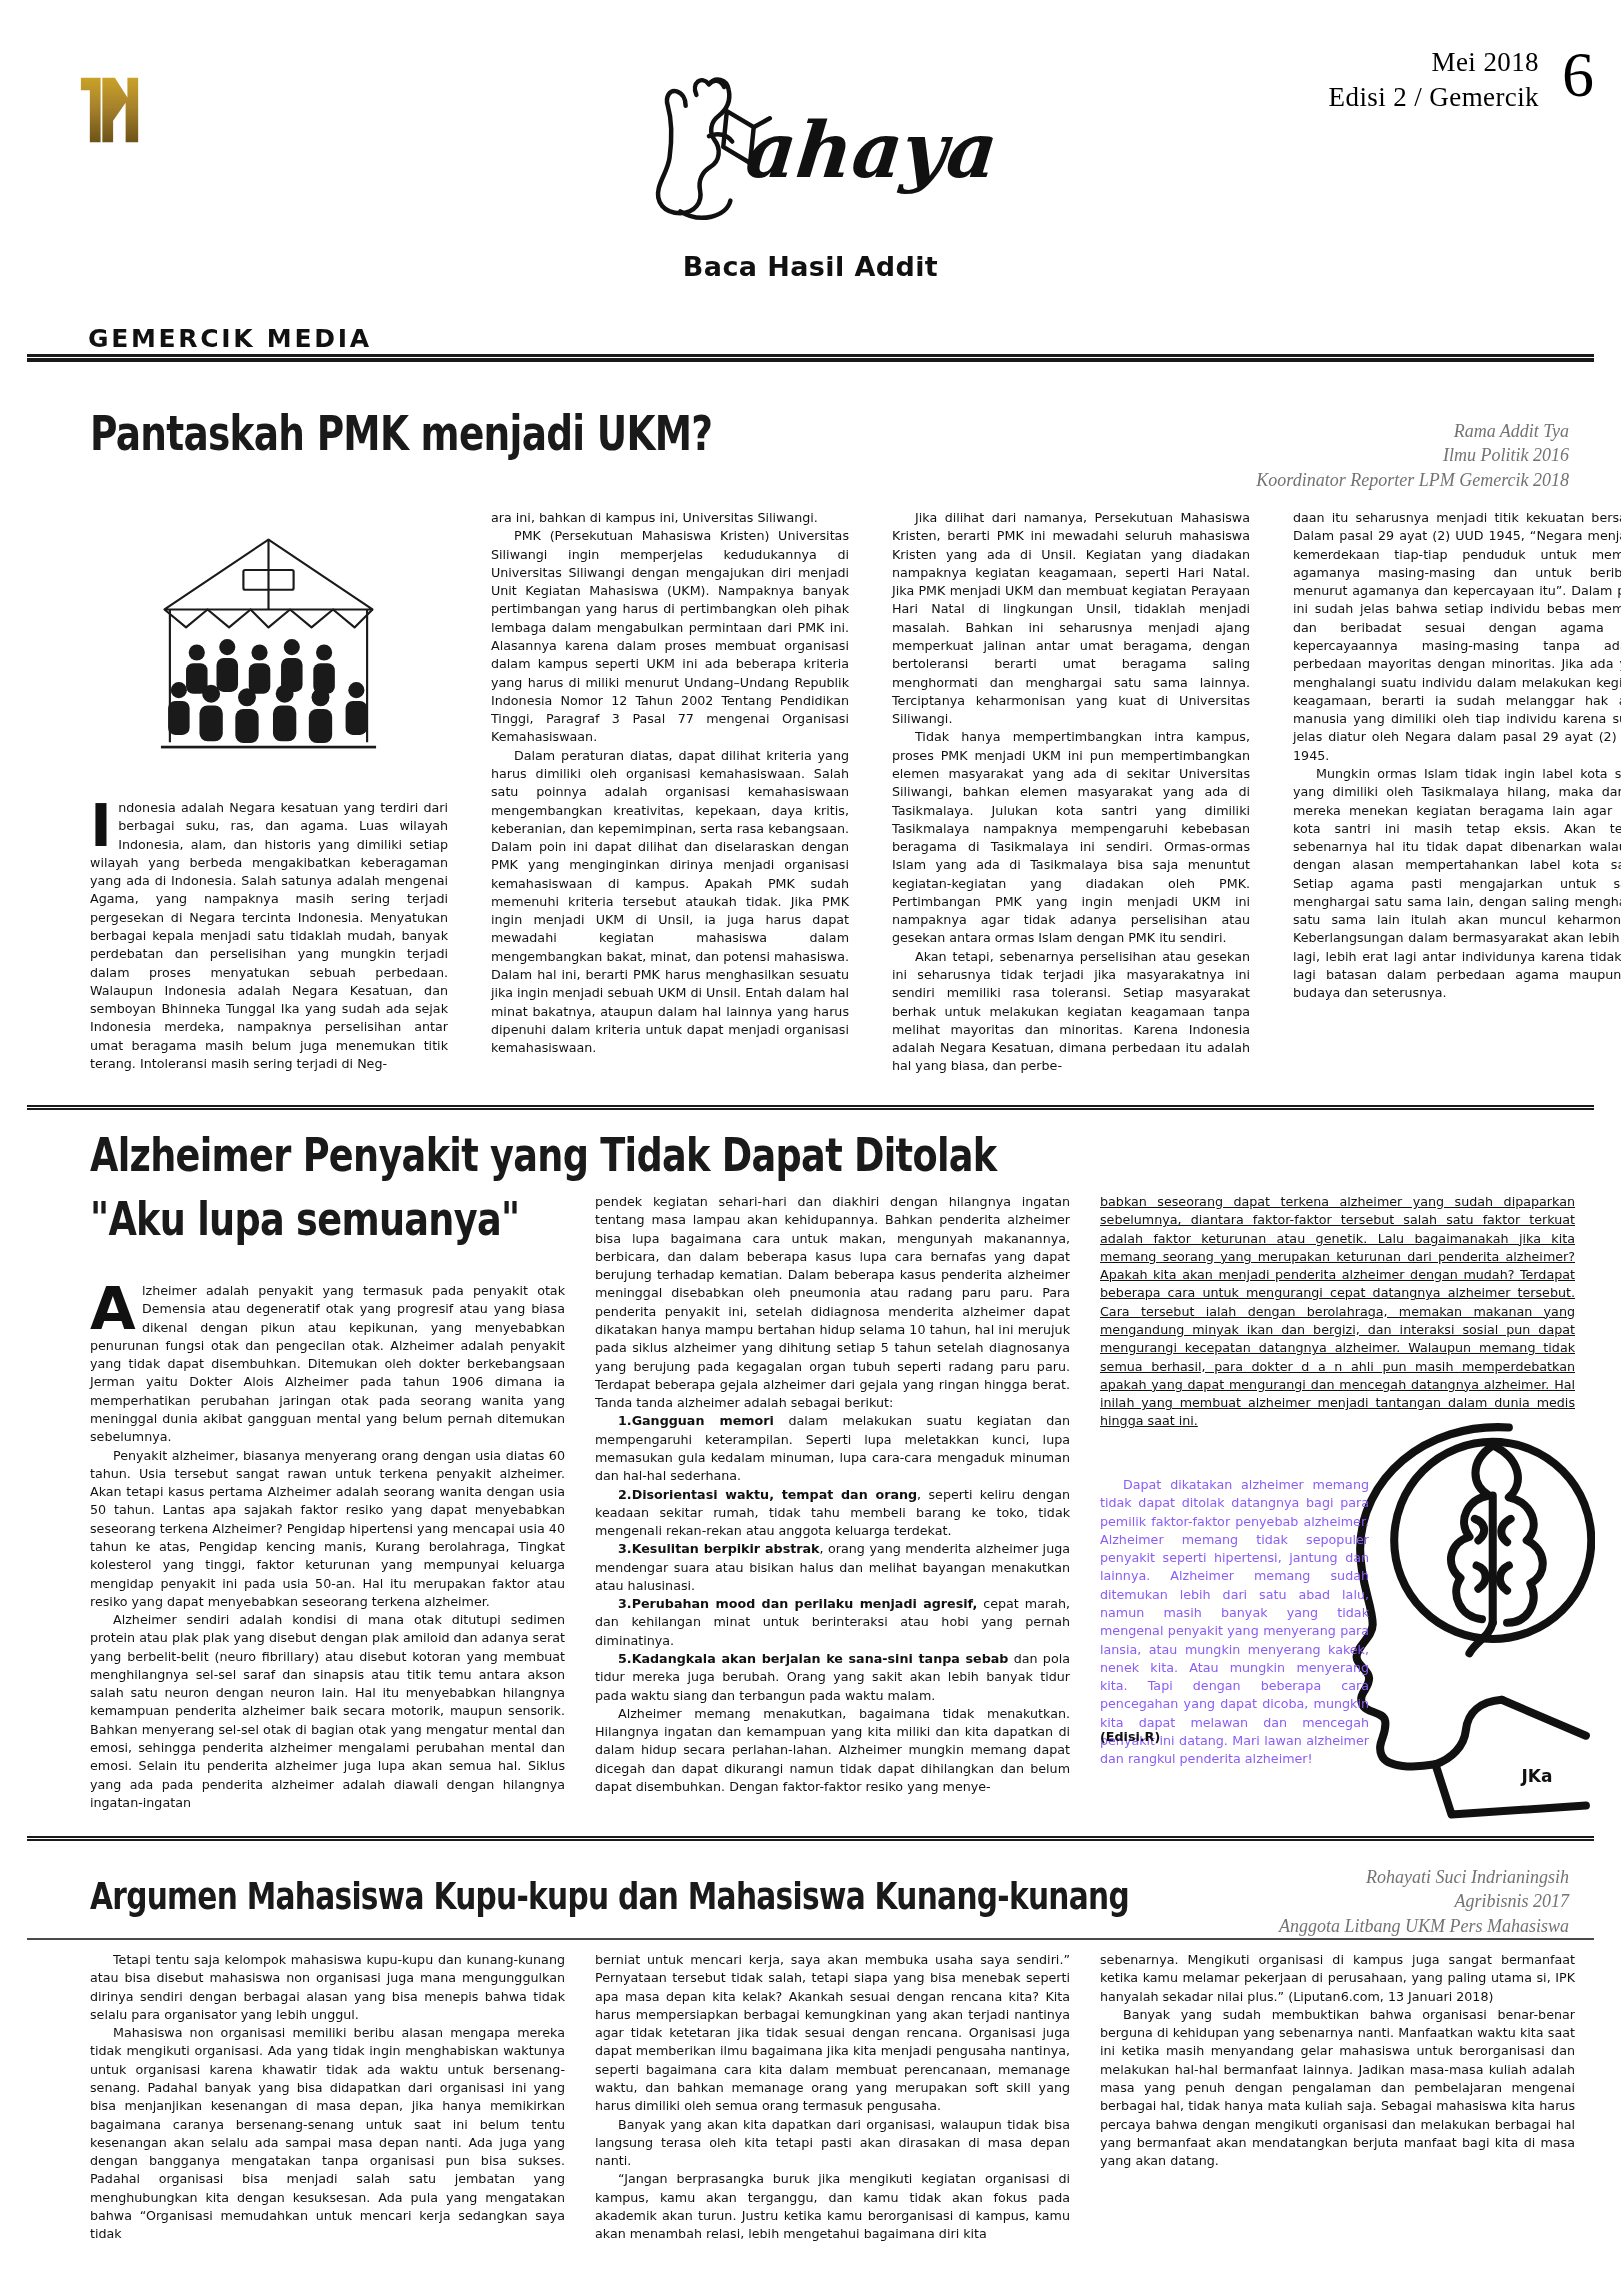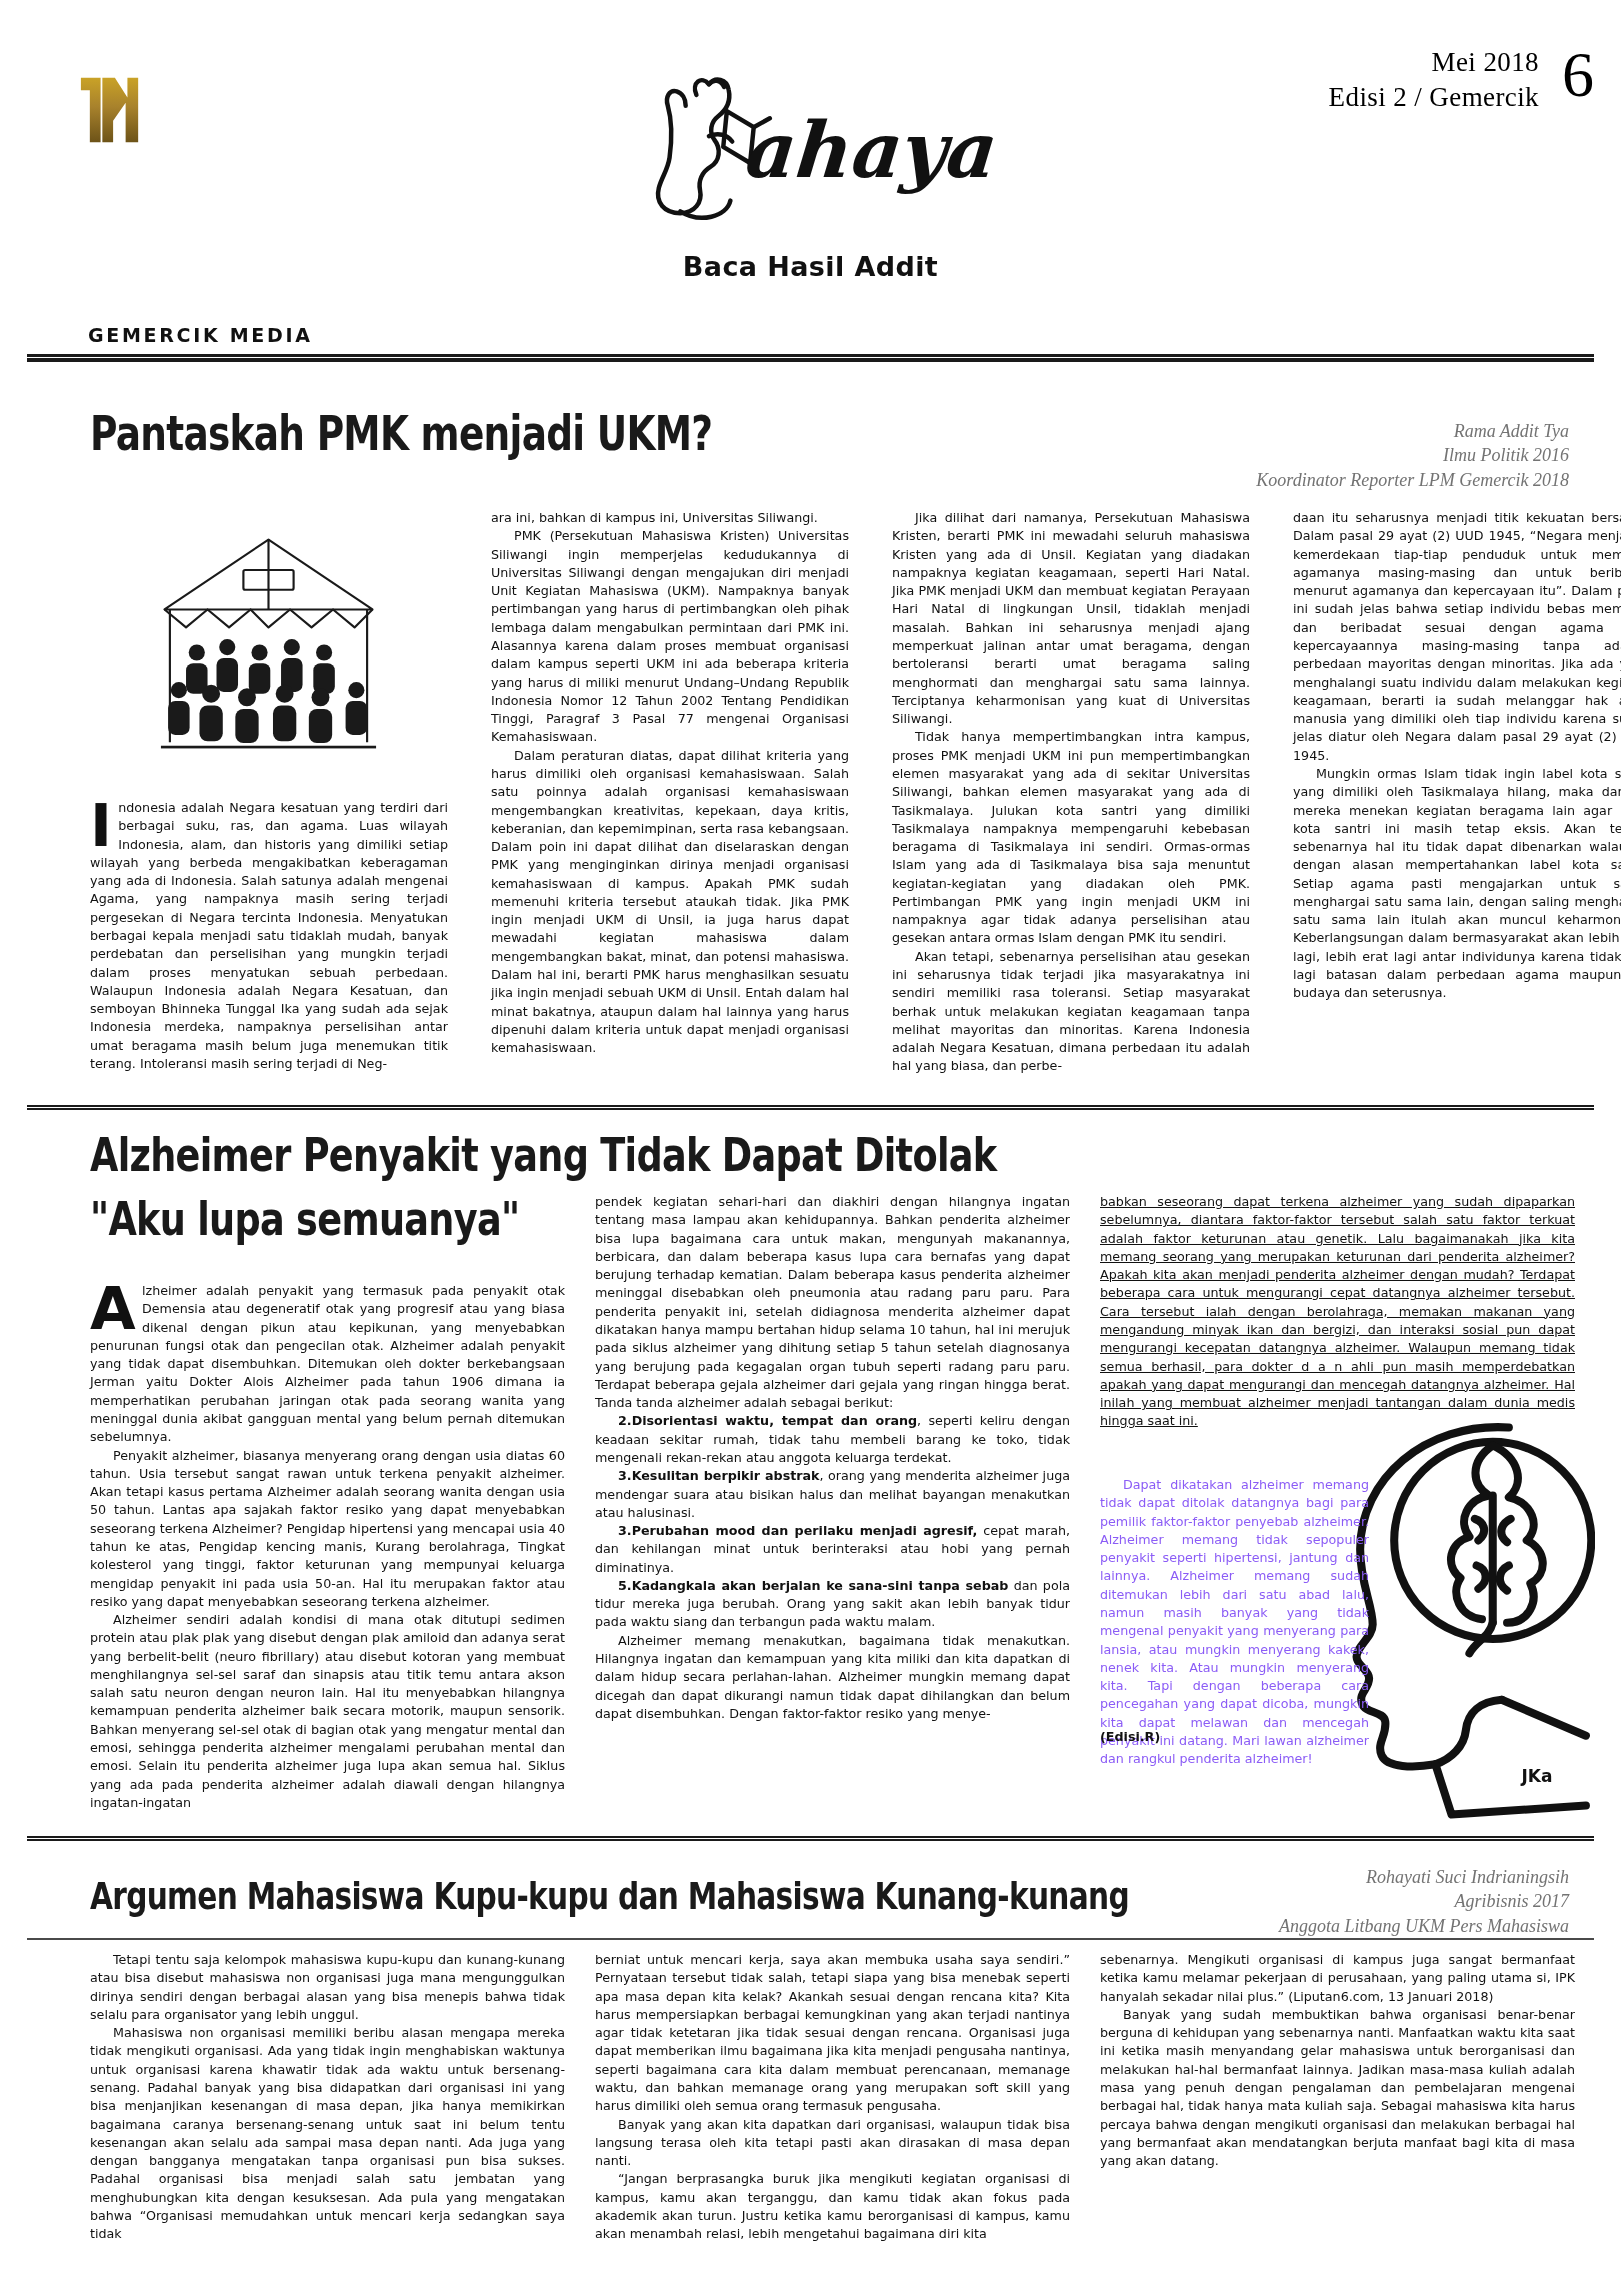--- a/index.html
+++ b/index.html
@@ -41,21 +41,21 @@
   .issue-num{
     position:absolute;right:27px;top:43px;
     font-family:"Liberation Serif", serif;
     font-size:64px;line-height:1;
   }
 
   
   .media-label{
     position:absolute;left:88px;top:324px;
     font-family:"DejaVu Sans", sans-serif;
-    font-size:19px;font-weight:700;letter-spacing:2.7px;color:#111;
+    font-size:25px;font-weight:700;letter-spacing:2.7px;color:#111;
   }
   .rule-thick{
     position:absolute;left:27px;right:27px;top:354px;height:8px;
     background:linear-gradient(to bottom,#1a1a1a 0 2.7px,#ffffff 2.7px 4.5px,#1a1a1a 4.5px 8px);
   }
 
   
   .hl{
     font-family:"DejaVu Sans", sans-serif;
     font-weight:700;
@@ -279,20 +279,21 @@
   <div class="hl a2-title2">"Aku lupa semuanya"</div>
 
   <div class="col a2c1">
     <p class="noind dropcap">Alzheimer adalah penyakit yang termasuk pada penyakit otak Demensia atau degeneratif otak yang progresif atau yang biasa dikenal dengan pikun atau kepikunan, yang menyebabkan penurunan fungsi otak dan pengecilan otak. Alzheimer adalah penyakit yang tidak dapat disembuhkan. Ditemukan oleh dokter berkebangsaan Jerman yaitu Dokter Alois Alzheimer pada tahun 1906 dimana ia memperhatikan perubahan jaringan otak pada seorang wanita yang meninggal dunia akibat gangguan mental yang belum pernah ditemukan sebelumnya.</p>
     <p>Penyakit alzheimer, biasanya menyerang orang dengan usia diatas 60 tahun.  Usia tersebut sangat rawan untuk terkena penyakit alzheimer. Akan tetapi kasus pertama Alzheimer adalah seorang wanita dengan usia 50 tahun. Lantas apa sajakah faktor resiko yang dapat menyebabkan seseorang terkena Alzheimer? Pengidap hipertensi yang mencapai usia 40 tahun ke atas, Pengidap kencing manis, Kurang berolahraga, Tingkat kolesterol yang tinggi, faktor keturunan yang mempunyai keluarga mengidap penyakit ini pada usia 50-an. Hal itu merupakan faktor atau resiko yang dapat menyebabkan seseorang terkena alzheimer.</p>
     <p>Alzheimer sendiri adalah kondisi di mana otak ditutupi sedimen protein atau plak plak yang disebut dengan plak amiloid dan adanya serat yang berbelit-belit (neuro fibrillary)  atau disebut kotoran yang membuat menghilangnya sel-sel saraf dan sinapsis atau titik temu antara akson salah satu neuron dengan neuron lain. Hal itu menyebabkan hilangnya kemampuan penderita alzheimer baik secara motorik, maupun sensorik. Bahkan menyerang sel-sel otak di bagian otak yang mengatur mental dan emosi, sehingga penderita alzheimer mengalami perubahan mental dan emosi. Selain itu penderita alzheimer juga lupa akan semua hal. Siklus yang ada pada penderita alzheimer adalah diawali dengan hilangnya ingatan-ingatan</p>
   </div>
 
   <div class="col a2c2">
     <p class="noind">pendek kegiatan sehari-hari dan diakhiri dengan hilangnya ingatan tentang masa lampau akan kehidupannya. Bahkan penderita alzheimer bisa lupa bagaimana cara untuk makan, mengunyah makanannya, berbicara, dan dalam beberapa kasus lupa cara bernafas yang dapat berujung terhadap kematian. Dalam beberapa kasus penderita alzheimer meninggal disebabkan oleh pneumonia atau radang paru paru. Para penderita penyakit ini, setelah didiagnosa menderita alzheimer dapat dikatakan  hanya mampu bertahan hidup selama 10 tahun, hal ini merujuk pada siklus alzheimer yang dihitung setiap 5 tahun setelah diagnosanya yang berujung pada kegagalan organ tubuh seperti radang paru paru.  Terdapat beberapa gejala alzheimer dari gejala yang ringan hingga berat. Tanda tanda alzheimer adalah sebagai berikut:</p>
+    <p><b>1.Gangguan memori</b><span> dalam melakukan suatu kegiatan dan mempengaruhi keterampilan.  Seperti lupa meletakkan kunci, lupa memasukan gula kedalam minuman, lupa cara-cara mengaduk minuman dan hal-hal sederhana.</span></p>
     <p><b>2.Disorientasi waktu, tempat dan orang</b><span>, seperti keliru dengan keadaan sekitar rumah, tidak tahu membeli barang ke toko, tidak mengenali rekan-rekan atau anggota keluarga terdekat.</span></p>
     <p><b>3.Kesulitan berpikir abstrak</b><span>, orang yang menderita alzheimer juga mendengar suara atau bisikan halus dan melihat bayangan menakutkan atau halusinasi.</span></p>
     <p><b>3.Perubahan mood dan perilaku menjadi agresif,</b><span> cepat marah, dan kehilangan minat untuk berinteraksi atau hobi yang pernah diminatinya.</span></p>
     <p><b>5.Kadangkala akan berjalan ke sana-sini tanpa sebab</b><span> dan pola tidur mereka juga berubah. Orang yang sakit akan lebih banyak tidur pada waktu siang dan terbangun pada waktu malam.</span></p>
     <p>Alzheimer memang menakutkan, bagaimana tidak menakutkan. Hilangnya ingatan dan kemampuan yang kita miliki dan kita dapatkan di dalam hidup secara perlahan-lahan. Alzheimer mungkin memang dapat dicegah dan dapat dikurangi namun tidak dapat dihilangkan dan belum dapat disembuhkan. Dengan faktor-faktor resiko yang menye-</p>
   </div>
 
   <div class="col a2c3" style="height:269px;overflow:hidden;text-decoration:underline;">
     <p class="noind">babkan seseorang dapat terkena alzheimer yang sudah dipaparkan sebelumnya, diantara faktor-faktor tersebut salah satu faktor terkuat adalah faktor keturunan atau genetik. Lalu bagaimanakah jika kita memang seorang yang merupakan keturunan dari penderita alzheimer? Apakah kita akan menjadi penderita alzheimer dengan mudah? Terdapat beberapa cara untuk mengurangi cepat datangnya alzheimer tersebut. Cara tersebut ialah dengan berolahraga, memakan makanan yang mengandung minyak ikan dan bergizi, dan interaksi sosial pun dapat mengurangi kecepatan datangnya alzheimer. Walaupun memang tidak semua berhasil, para dokter                    d a n ahli pun masih memperdebatkan apakah yang dapat mengurangi dan mencegah datangnya alzheimer. Hal inilah yang membuat alzheimer menjadi tantangan dalam dunia medis hingga saat ini.</p>
   </div>

